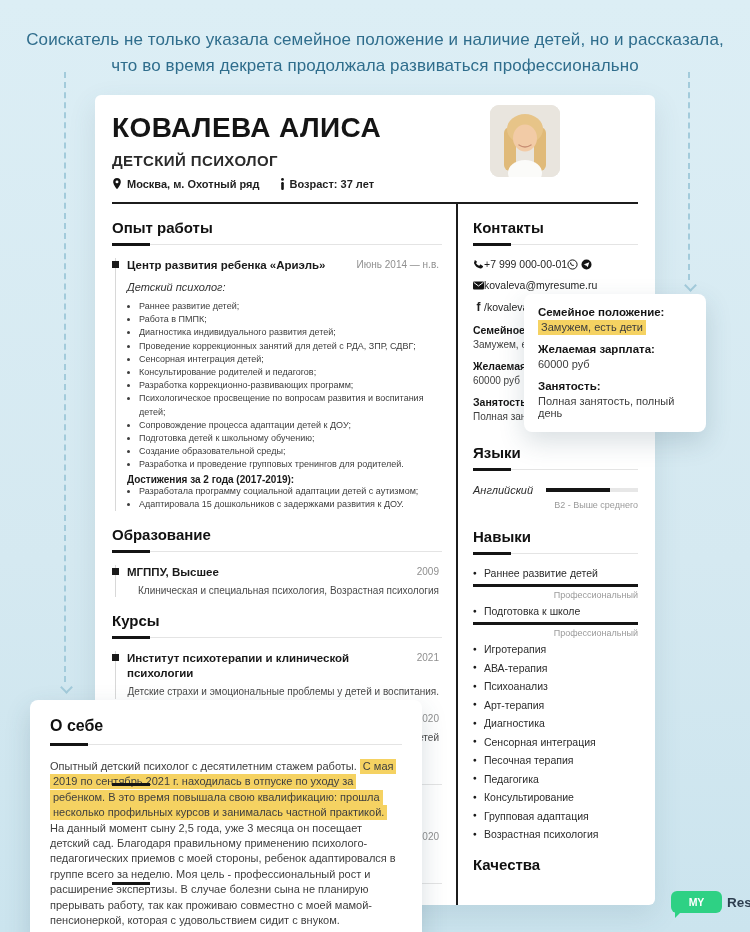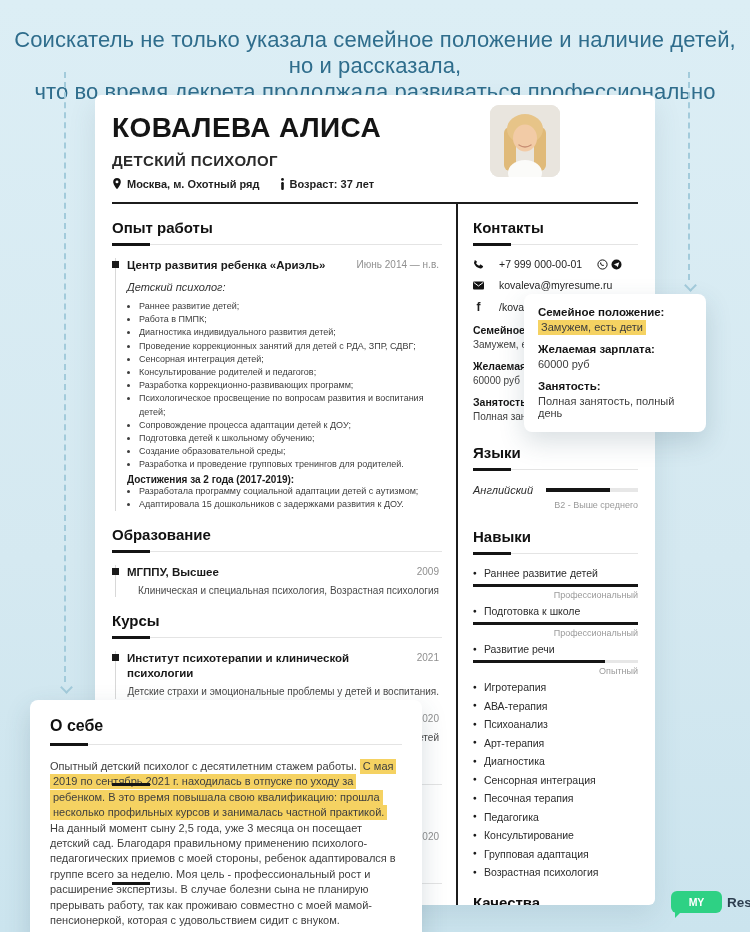--- a/index.html
+++ b/index.html
@@ -6,21 +6,21 @@
     --bg_top:#dceef5; --bg_bottom:#cbe4ee; --caption:#2f6d8c; --highlight:#f5d262;
     --logo_green:#2ed184; --ink:#161616; --dashed:#a3cbdb;
   }
   *{box-sizing:border-box; margin:0; padding:0;}
   html,body{margin:0;}
   body{font-family:"Liberation Sans","DejaVu Sans",sans-serif;}
   .stage{position:relative; width:750px; height:932px; overflow:hidden;
     background:linear-gradient(180deg,var(--bg_top) 0%,#d5e9f1 60%,var(--bg_bottom) 100%);}
   
   .caption{position:absolute; top:27px; left:0; width:100%; text-align:center;
-    color:var(--caption); font-size:22px; line-height:26px; font-weight:500; letter-spacing:.1px;}
+    color:var(--caption); font-size:17px; line-height:26px; font-weight:500; letter-spacing:.1px;}
   
   .dash{position:absolute; width:0; border-left:2px dashed var(--dashed);}
   .dash::after{content:''; position:absolute; left:-4.5px; bottom:-10px; width:7px; height:7px;
     border-right:2px solid var(--dashed); border-bottom:2px solid var(--dashed); transform:rotate(45deg);}
   .dash-left{left:64px; top:72px; height:610px;}
   .dash-right{left:688px; top:72px; height:208px;}
   
   .card{position:absolute; left:95px; top:95px; width:560px; height:810px; background:#fff;
     border-radius:6px; box-shadow:0 10px 28px rgba(60,90,110,.12); overflow:hidden;}
   .card-head{position:relative; padding:17px 17px 0;}
@@ -47,21 +47,21 @@
   .entry-date{font-size:10px; color:#8f8f8f; white-space:nowrap; margin-left:10px; padding-top:1px;}
   .entry-desc{font-size:10px; color:#4a4a4a; margin-top:4px; line-height:1.35;text-align:right;}
   .role{font-style:italic; font-size:11px; color:#333; margin:8px 0 7px;}
   ul.dlist{margin-left:12px;}
   ul.dlist li{font-size:9px; color:#3d3d3d; line-height:13.2px; list-style:disc;}
   .ach-title{font-size:10px; font-weight:700; color:#1a1a1a; margin-top:2px;}
   .pub .entry-title{padding-right:4px;}
   .pub .entry-date{position:absolute; right:0; bottom:1px; margin:0;}
   .about-u p{font-size:10px; color:#454545; line-height:1.5;}
   
-  .contact-row{display:flex; align-items:center; gap:15px; font-size:10.5px; color:#1f1f1f; margin-bottom:9px;}
+  .contact-row{display:flex; align-items:center; gap:0; font-size:10.5px; color:#1f1f1f; margin-bottom:9px;}
   .cicons{display:flex; align-items:center; gap:3px;}
   .fb{font-weight:700; font-size:12px; width:11px; text-align:center;}
   .d-label{font-size:10.5px; font-weight:700; color:#151515; margin-top:10px;}
   .d-value{font-size:10px; color:#3f3f3f; margin-top:3px;}
   .lang-row{display:flex; align-items:center; justify-content:space-between; margin-top:13px;font-style:italic;}
   .lang-name{font-size:11px; color:#2c2c2c;}
   .bar{height:4px; background:#e7e7e7; width:92px;}
   .fill{height:100%; background:#151515;}
   .lvl{text-align:right; font-size:9px; color:#9a9a9a; margin-top:4px;}
   .skill{margin-bottom:3px;}
@@ -276,27 +276,20 @@
             </div>
           <div class="lvl">Профессиональный</div>
         </div>
         <div class="skill">
           <div class="dot-row">Подготовка к школе</div>
           <div class="bar">
               <div class="fill" style="width: 100%;"></div>
             </div>
           <div class="lvl">Профессиональный</div>
         </div>
-        <div class="skill">
-          <div class="dot-row">Развитие речи</div>
-          <div class="bar">
-              <div class="fill" style="width: 80%;"></div>
-            </div>
-          <div class="lvl">Опытный</div>
-        </div>
         <ul class="dots">
             <li>Игротерапия</li>
             <li>АВА-терапия</li>
             <li>Психоанализ</li>
             <li>Арт-терапия</li>
             <li>Диагностика</li>
             <li>Сенсорная интеграция</li>
             <li>Песочная терапия</li>
             <li>Педагогика</li>
             <li>Консультирование</li>

